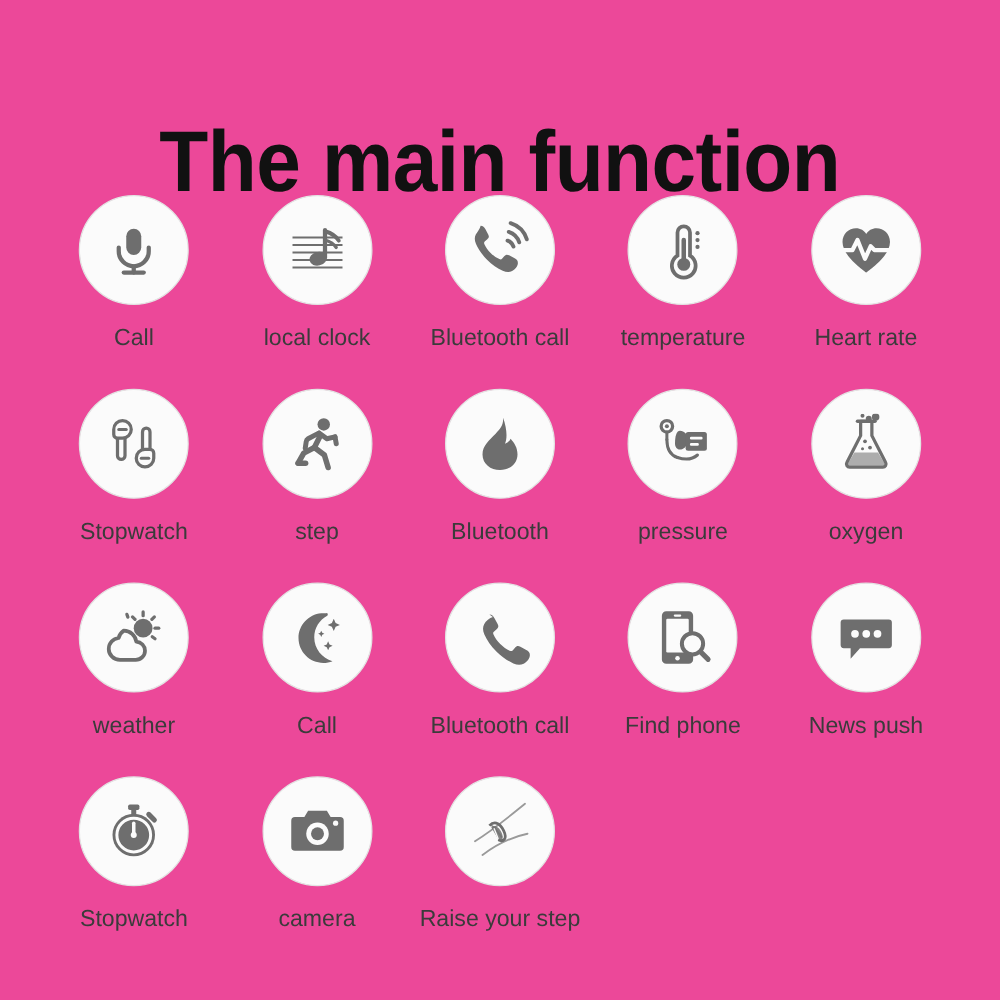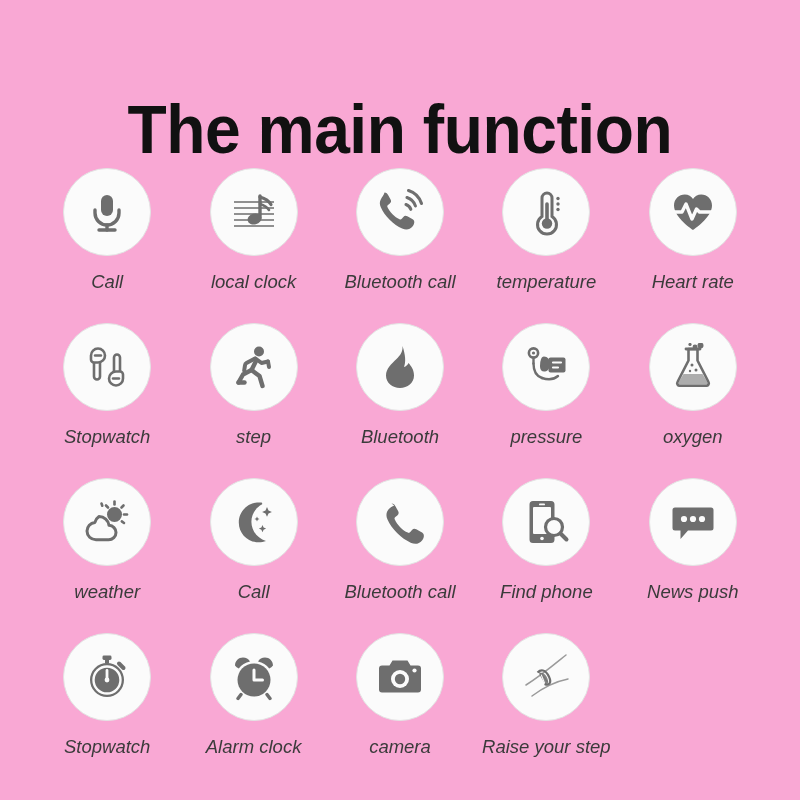--- a/index.html
+++ b/index.html
@@ -11,21 +11,21 @@
     height: 800px;
     background: #f8f8f8;
     font-family: "Liberation Sans", sans-serif;
     overflow: hidden;
   }
 
   #page {
     position: relative;
     width: 800px;
     height: 800px;
-    background: #f9a8d4;
+    background: #ec4899;
     box-sizing: border-box;
   }
 
   
   #title-wrap {
     position: absolute;
     top: 44px;
     left: 0;
     width: 800px;
     text-align: center;
@@ -39,29 +39,28 @@
     letter-spacing: -0.5px;
     color: #111111;
     transform: scaleX(0.93);
     transform-origin: center center;
     white-space: nowrap;
   }
 
   
   #feature-grid {
     position: absolute;
-    top: 168px;
+    top: 156px;
     left: 34px;
     width: 732px;
     display: grid;
     grid-template-columns: repeat(5, 1fr);
     grid-auto-rows: 155px;
     align-items: start;
     justify-items: center;
-    font-style: italic;
   }
 
   .feature-cell {
     width: 146px;
     display: flex;
     flex-direction: column;
     align-items: center;
   }
 
   .icon-badge {
@@ -311,32 +310,20 @@
       <rect x="19.5" y="2.5" width="9" height="4.4" rx="1.4" fill="#6e6e6e"></rect>
       <rect x="22" y="6" width="4" height="4.5" fill="#6e6e6e"></rect>
       <path d="M36 10.5l4.5 4.5" stroke="#6e6e6e" stroke-width="4" stroke-linecap="round"></path>
     </svg>
         </div>
         <div class="feature-label">Stopwatch</div>
       </div>
       <div class="feature-cell">
         <div class="icon-badge">
     <svg viewBox="0 0 48 48" fill="none">
-      <path d="M5 12.5C5 8 8.6 4.5 13 4.5c3 0 5.6 1.6 7 4-4.6.8-8.6 3.4-11.2 7.1a8 8 0 0 1-3.8-3.1z" fill="#6e6e6e"></path>
-      <path d="M43 12.5c0-4.5-3.6-8-8-8-3 0-5.6 1.6-7 4 4.6.8 8.6 3.4 11.2 7.1a8 8 0 0 0 3.8-3.1z" fill="#6e6e6e"></path>
-      <circle cx="24" cy="27" r="16.5" fill="#6e6e6e"></circle>
-      <path d="M24 17v10h8.5" stroke="#fbfbfb" stroke-width="3" stroke-linecap="round" stroke-linejoin="round" fill="none"></path>
-      <path d="M11 41.5l-3 4M37 41.5l3 4" stroke="#6e6e6e" stroke-width="3.4" stroke-linecap="round"></path>
-    </svg>
-        </div>
-        <div class="feature-label">Alarm clock</div>
-      </div>
-      <div class="feature-cell">
-        <div class="icon-badge">
-    <svg viewBox="0 0 48 48" fill="none">
       <path d="M6 12.5h7.5l3-5h15l3 5H42a3 3 0 0 1 3 3v21a3 3 0 0 1-3 3H6a3 3 0 0 1-3-3v-21a3 3 0 0 1 3-3z" fill="#6e6e6e"></path>
       <circle cx="24" cy="26" r="9" fill="#fbfbfb"></circle>
       <circle cx="24" cy="26" r="5.2" fill="#6e6e6e"></circle>
       <circle cx="38.5" cy="17.5" r="2.1" fill="#fbfbfb"></circle>
     </svg>
         </div>
         <div class="feature-label">camera</div>
       </div>
       <div class="feature-cell">
         <div class="icon-badge">

